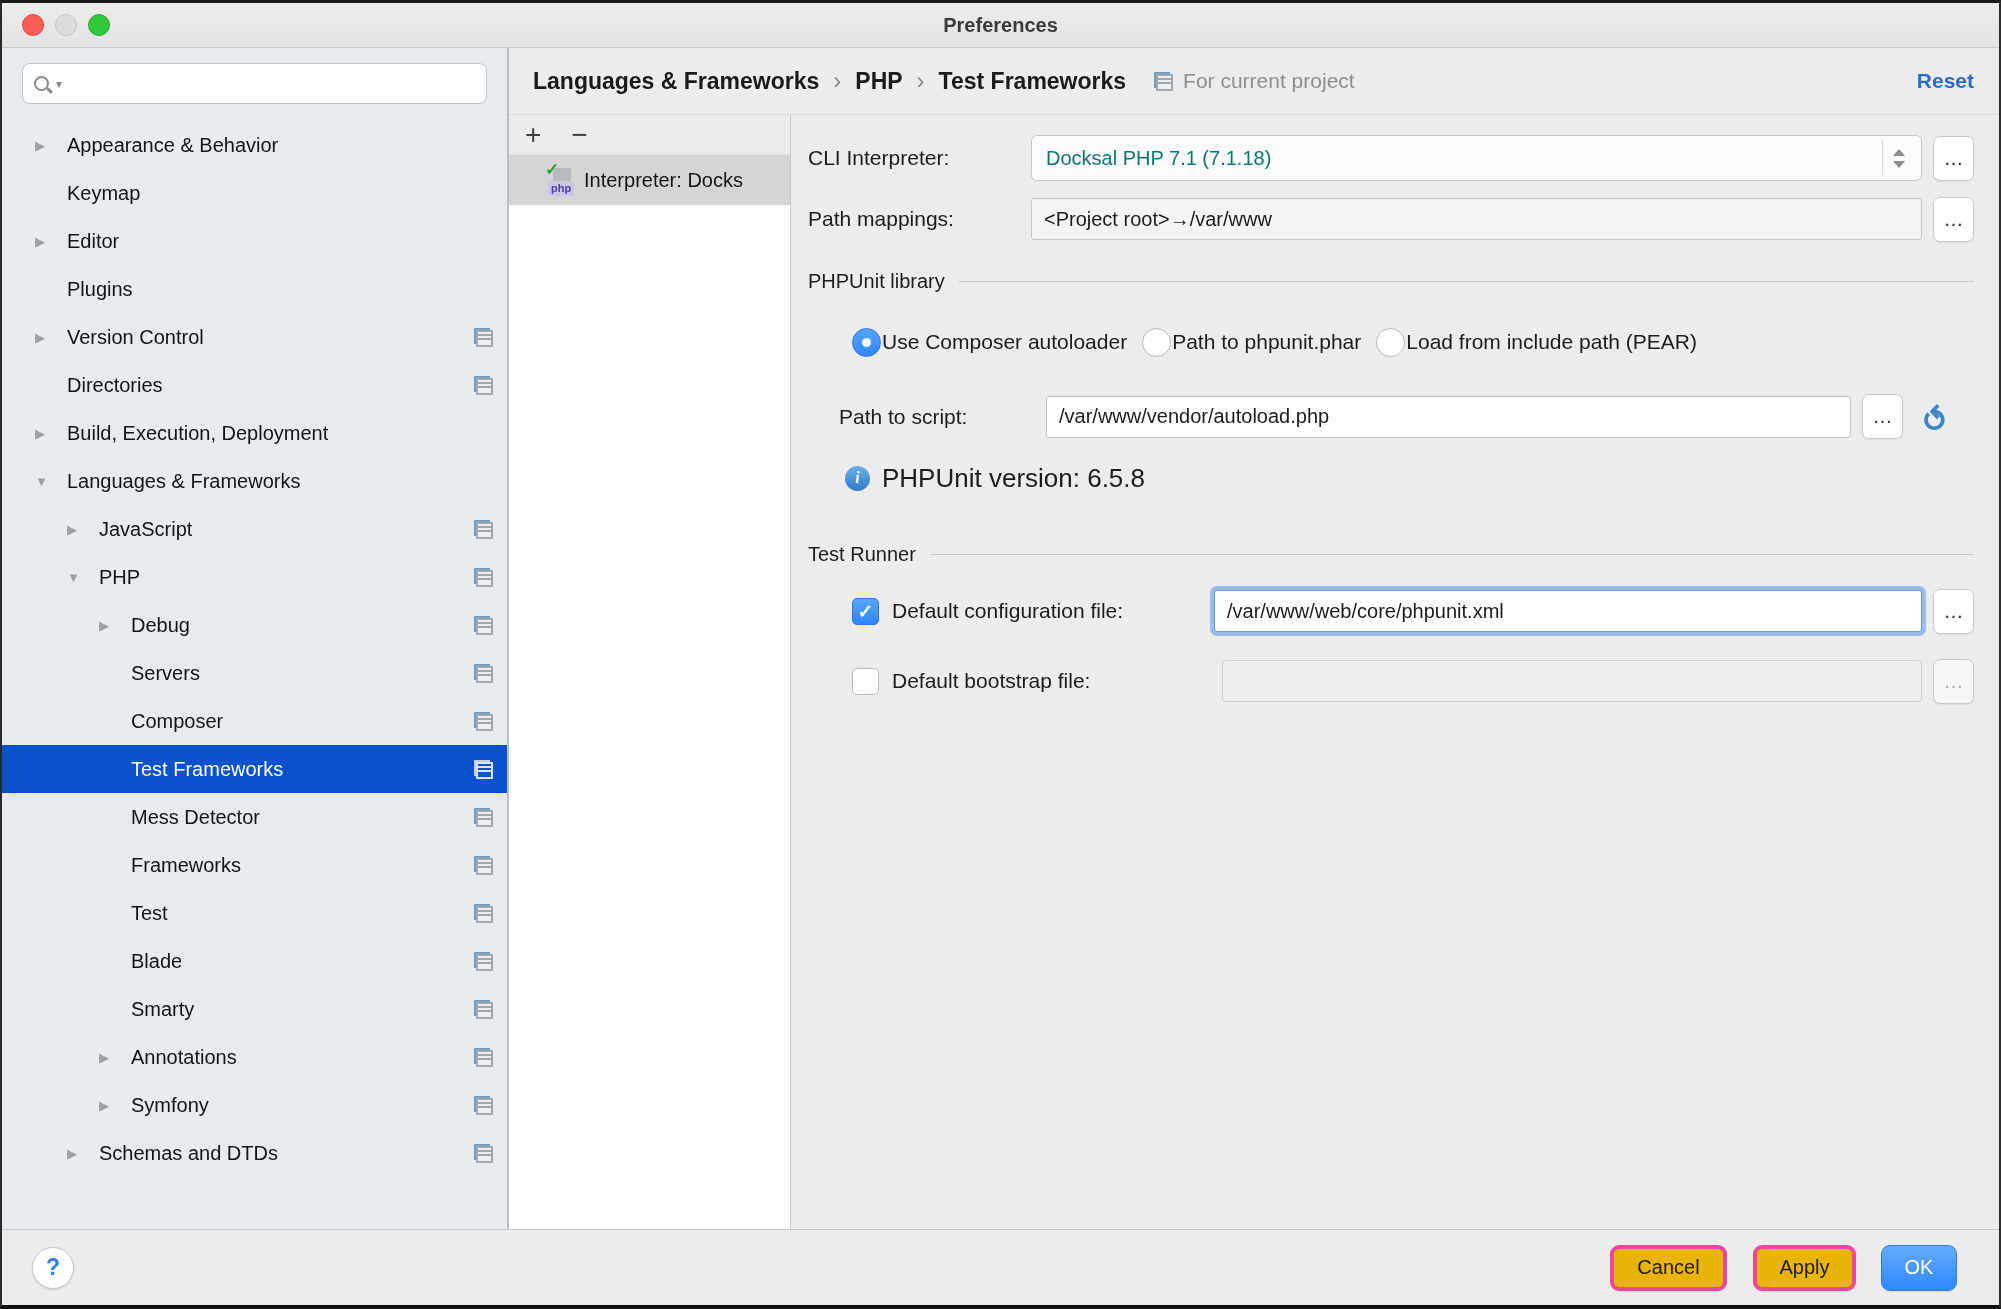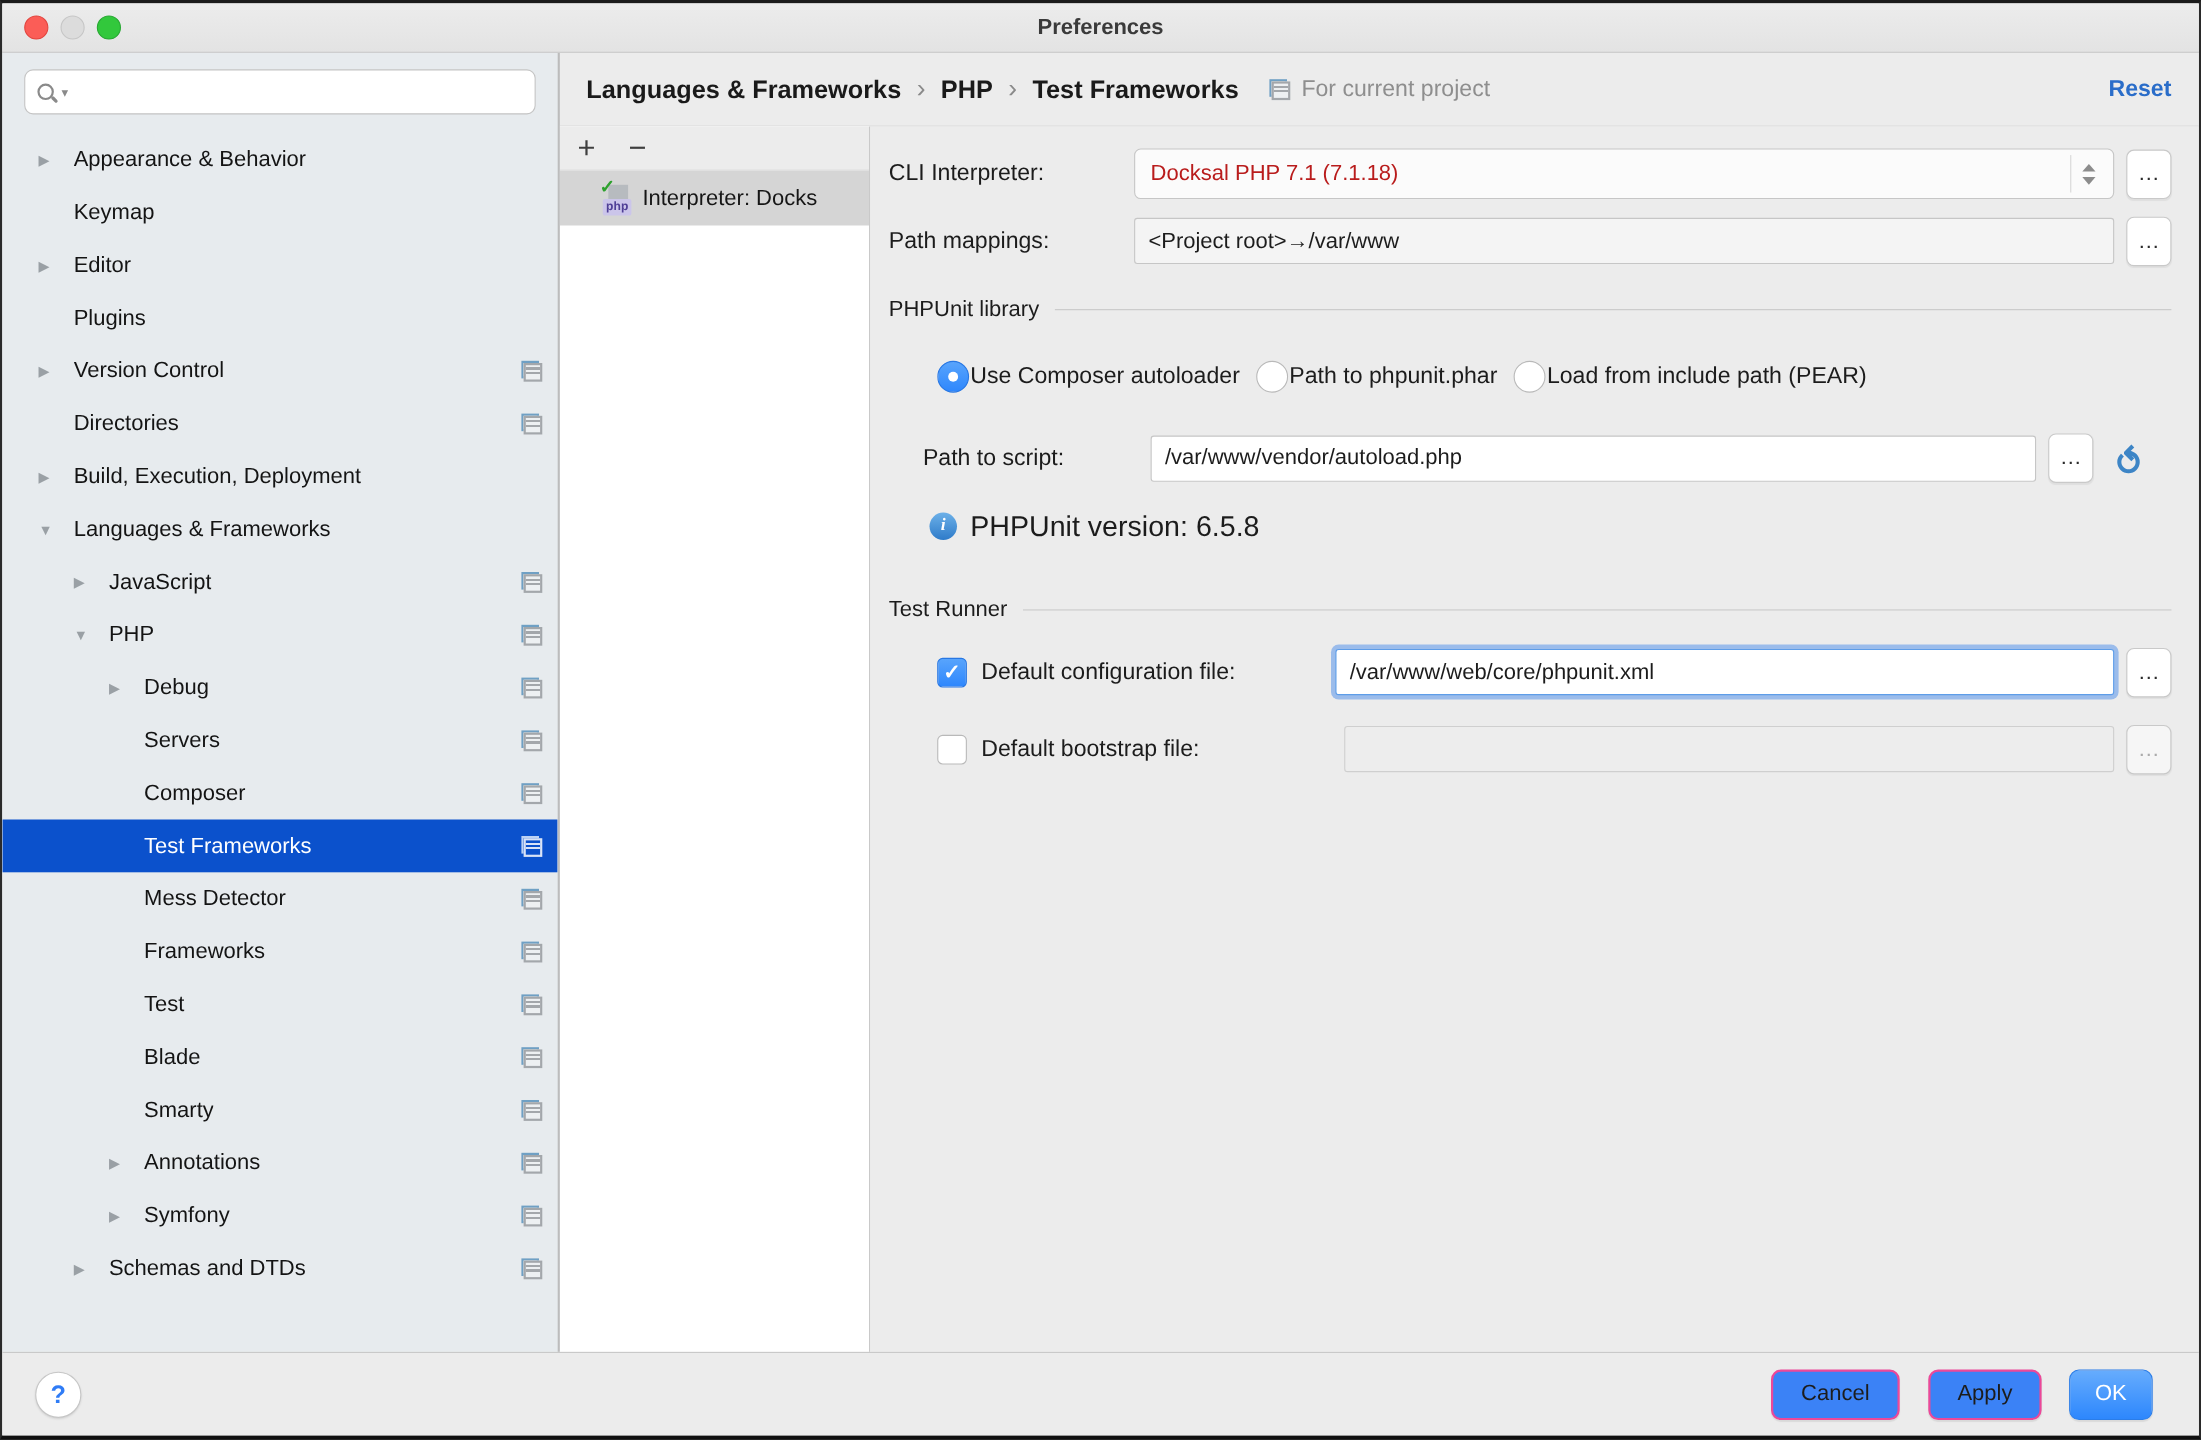--- a/index.html
+++ b/index.html
@@ -78,21 +78,21 @@
   .php-badge{ position:absolute; bottom:0; left:3px; background:#CBC5EA; color:#4F3F96; font-size:11px; font-weight:700; padding:0 3px; border-radius:2px; line-height:15px; }
 
   
   .settings{ flex:1; min-width:0; background:#ECECEC; padding:20px 25px 0 17px; overflow:hidden; }
   .form-row{ display:flex; align-items:center; white-space:nowrap; }
   .lbl{ font-size:21px; color:#1c1c1c; }
 
   .row-cli{ height:46px; }
   .row-cli .lbl{ width:223px; flex:none; }
   .combo{ flex:1; height:46px; background:#FBFBFB; border:1px solid #C6C6C6; border-radius:6px; position:relative;
-    display:flex; align-items:center; padding:0 50px 0 14px; font-size:20px; color:#b91c1c; overflow:hidden; }
+    display:flex; align-items:center; padding:0 50px 0 14px; font-size:20px; color:#0f766e; overflow:hidden; }
   .combo-stepper{ position:absolute; right:6px; top:5px; bottom:5px; width:33px; border-left:1px solid #D6D6D6;
     display:flex; flex-direction:column; align-items:center; justify-content:center; gap:5px; }
   .chev-up{ width:0; height:0; border-left:6px solid transparent; border-right:6px solid transparent; border-bottom:7px solid #8C8C8C; }
   .chev-dn{ width:0; height:0; border-left:6px solid transparent; border-right:6px solid transparent; border-top:7px solid #8C8C8C; }
 
   .browse{ width:41px; height:45px; flex:none; background:#fff; border:1px solid #C9C9C9; border-radius:7px;
     display:flex; align-items:center; justify-content:center; font-size:20px; color:#2b2b2b; margin-left:11px;
     box-shadow:0 1px 1px rgba(0,0,0,0.06); cursor:pointer; }
   .browse.disabled{ color:#ABABAB; background:#F6F6F6; }
 
@@ -136,21 +136,21 @@
   .checkbox.checked{ background:linear-gradient(#58A4FC,#2E87FD); border:1px solid #2877E3; color:#fff; font-size:19px; font-weight:700; }
   .check-label{ font-size:21px; margin-left:13px; flex:1; min-width:0; }
   .row-check .field{ width:708px; flex:none; }
   .row-check.bootstrap .field{ width:700px; }
 
   
   .footer{ height:76px; flex:none; background:#ECECEC; border-top:1px solid #C9C9C9; display:flex; align-items:center; padding:0 42px 0 30px; }
   .help-btn{ width:42px; height:42px; border-radius:50%; background:#fff; border:1px solid #C6C6C6; box-shadow:0 1px 2px rgba(0,0,0,0.12);
     display:flex; align-items:center; justify-content:center; color:#2F7CF6; font-size:23px; font-weight:700; cursor:pointer; }
   .footer-spacer{ flex:1; }
-  .btn{ height:46px; border-radius:9px; background:#3b82f6; border:2px solid #ec4899; box-shadow:0 1px 1px rgba(0,0,0,0.08);
+  .btn{ height:46px; border-radius:9px; background:#eab308; border:4px solid #ec4899; box-shadow:0 1px 1px rgba(0,0,0,0.08);
     font-size:20px; color:#1c1c1c; display:flex; align-items:center; justify-content:center; cursor:pointer; font-family:"Liberation Sans",sans-serif; }
   .btn-cancel{ width:117px; margin-right:26px; }
   .btn-apply{ width:103px; margin-right:25px; }
   .btn-ok{ width:76px; background:linear-gradient(#66ACFD,#2D87FD); border:1px solid #2B7DE8; color:#fff; }
 </style>
 </head>
 <body>
 
 <div class="window">
 

